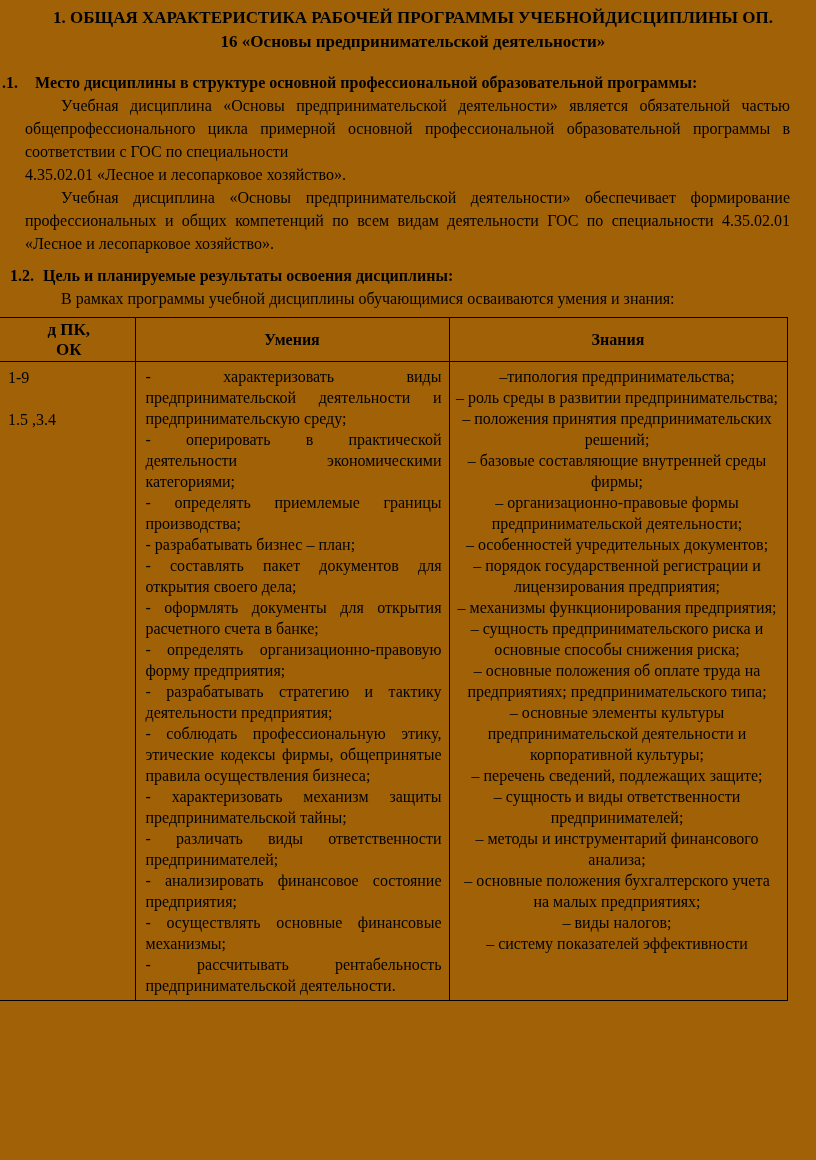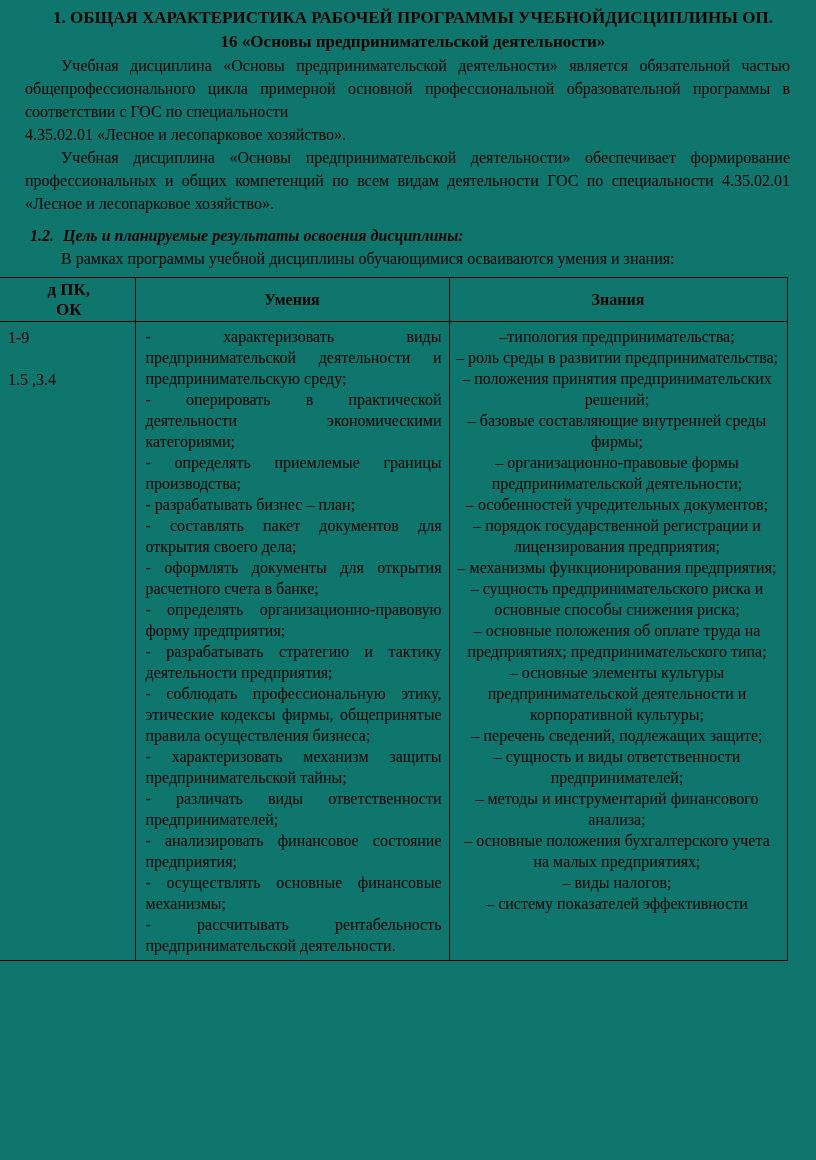--- a/index.html
+++ b/index.html
@@ -4,31 +4,31 @@
 <style>
   * { margin:0; padding:0; box-sizing:border-box; }
   html,body { background:#ffffff; }
   body {
     width:816px; height:1160px; overflow:hidden;
     font-family:"Liberation Serif","DejaVu Serif",serif;
     color:#000;
   }
   .page {
     position:relative; width:816px; height:1160px; overflow:hidden;
-    padding-top:6px; background:#0f766e;
+    padding-top:6px; background:#a16207;
   }
   .doc-title {
     text-align:center; font-weight:bold; font-size:17px; line-height:24px;
     padding:0 20px 0 30px;
   }
   .section-heading { margin-top:17px; font-weight:bold; font-size:16px; line-height:23px; }
   .section-heading.first { padding-left:2px; }
   .section-heading .h-num { display:inline-block; }
   .section-heading.first .h-num { margin-right:17px; }
-  .section-heading.second { margin-top:9px; margin-left:30px;font-style:italic; }
+  .section-heading.second { margin-top:9px; margin-left:10px; }
   .section-heading.second .h-num { margin-right:9px; }
   .para {
     margin-left:25px; margin-right:26px;
     font-size:16px; line-height:23px;
     text-align:justify; text-indent:36px;
   }
   .para.no-indent { text-indent:0; text-align:left; }
   table.main-table {
     margin-top:7px; width:787px;
     border-collapse:collapse; table-layout:fixed;
@@ -59,20 +59,23 @@
 </head>
 <body>
 
 <div class="page">
 
   <div class="doc-title">
     <span>1. ОБЩАЯ ХАРАКТЕРИСТИКА РАБОЧЕЙ ПРОГРАММЫ УЧЕБНОЙДИСЦИПЛИНЫ ОП.</span><br>
     <span>16 «Основы предпринимательской деятельности»</span>
   </div>
 
+  <div class="section-heading first">
+    <span class="h-num">.1.</span><span>Место дисциплины в структуре основной профессиональной образовательной программы:</span>
+  </div>
 
   <p class="para">Учебная дисциплина «Основы предпринимательской деятельности» является обязательной частью общепрофессионального цикла примерной  основной профессиональной образовательной программы в соответствии с ГОС по специальности</p>
   <p class="para no-indent">4.35.02.01 «Лесное и лесопарковое хозяйство».</p>
   <p class="para">Учебная дисциплина «Основы предпринимательской деятельности» обеспечивает формирование профессиональных и общих компетенций по всем видам деятельности ГОС по специальности 4.35.02.01 «Лесное и лесопарковое хозяйство».</p>
 
   <div class="section-heading second">
     <span class="h-num">1.2.</span><span>Цель и планируемые результаты освоения дисциплины:</span>
   </div>
 
   <p class="para">В рамках программы учебной дисциплины обучающимися осваиваются умения и знания:</p>

